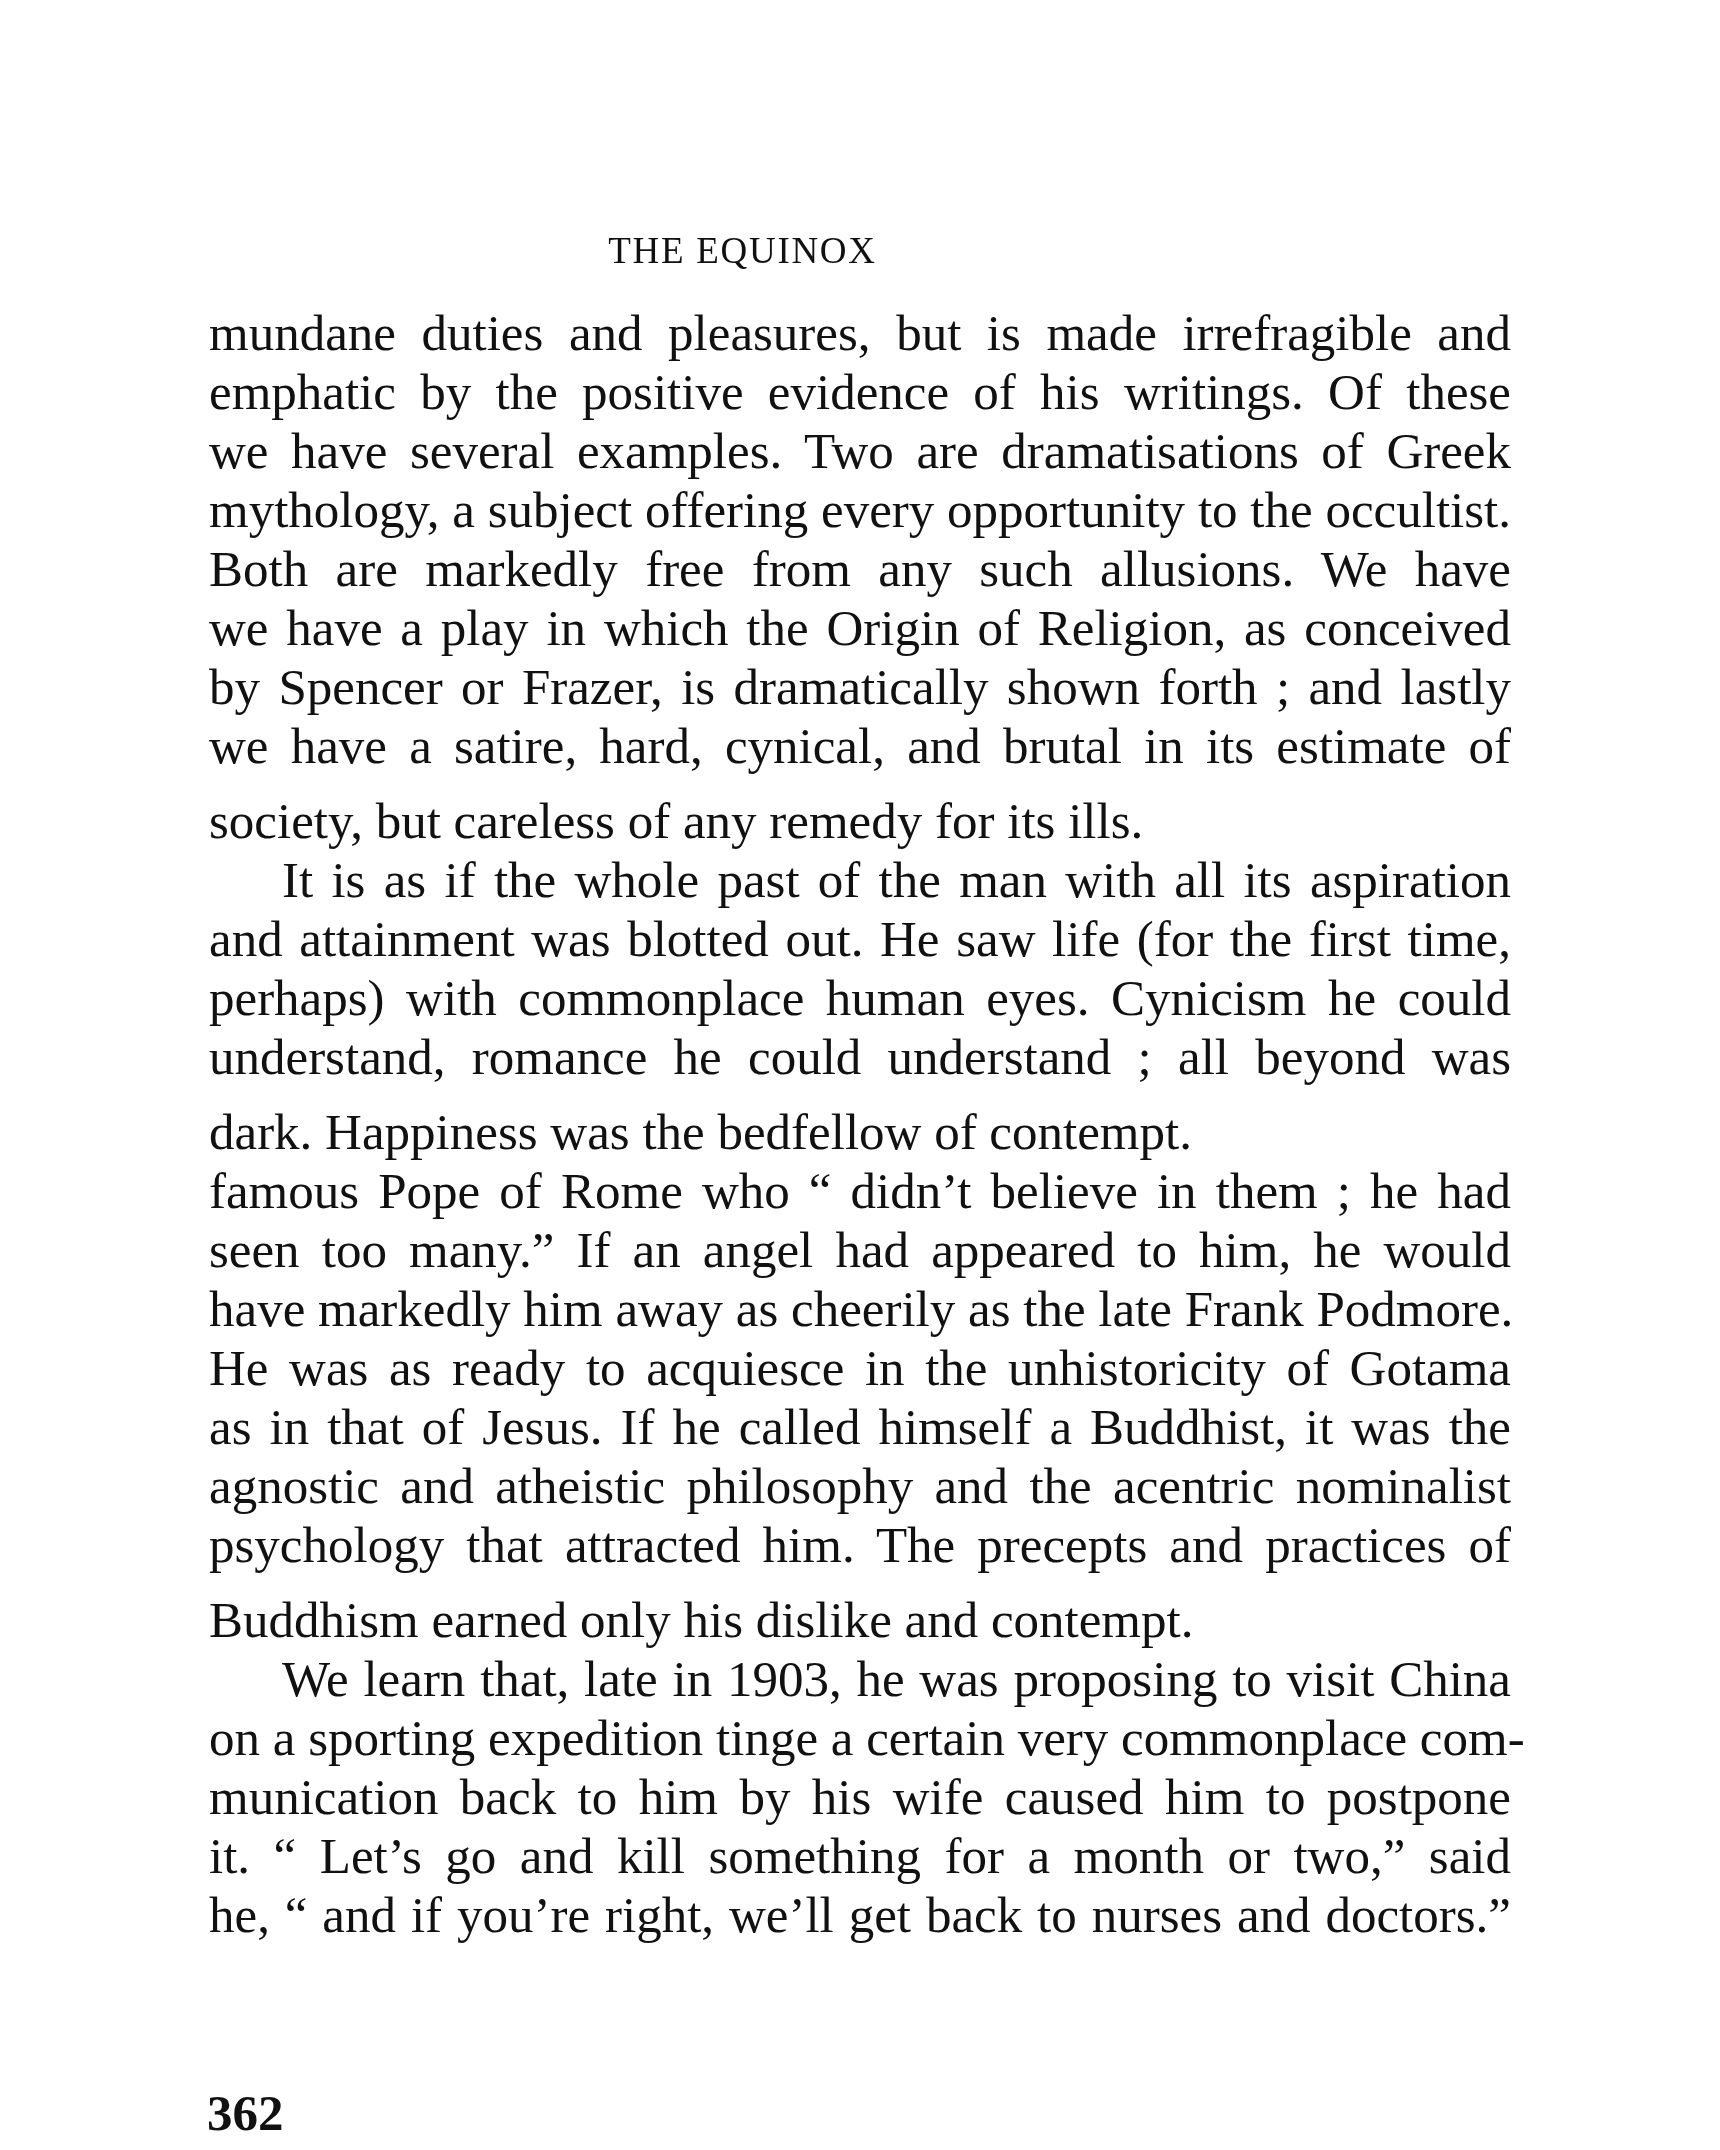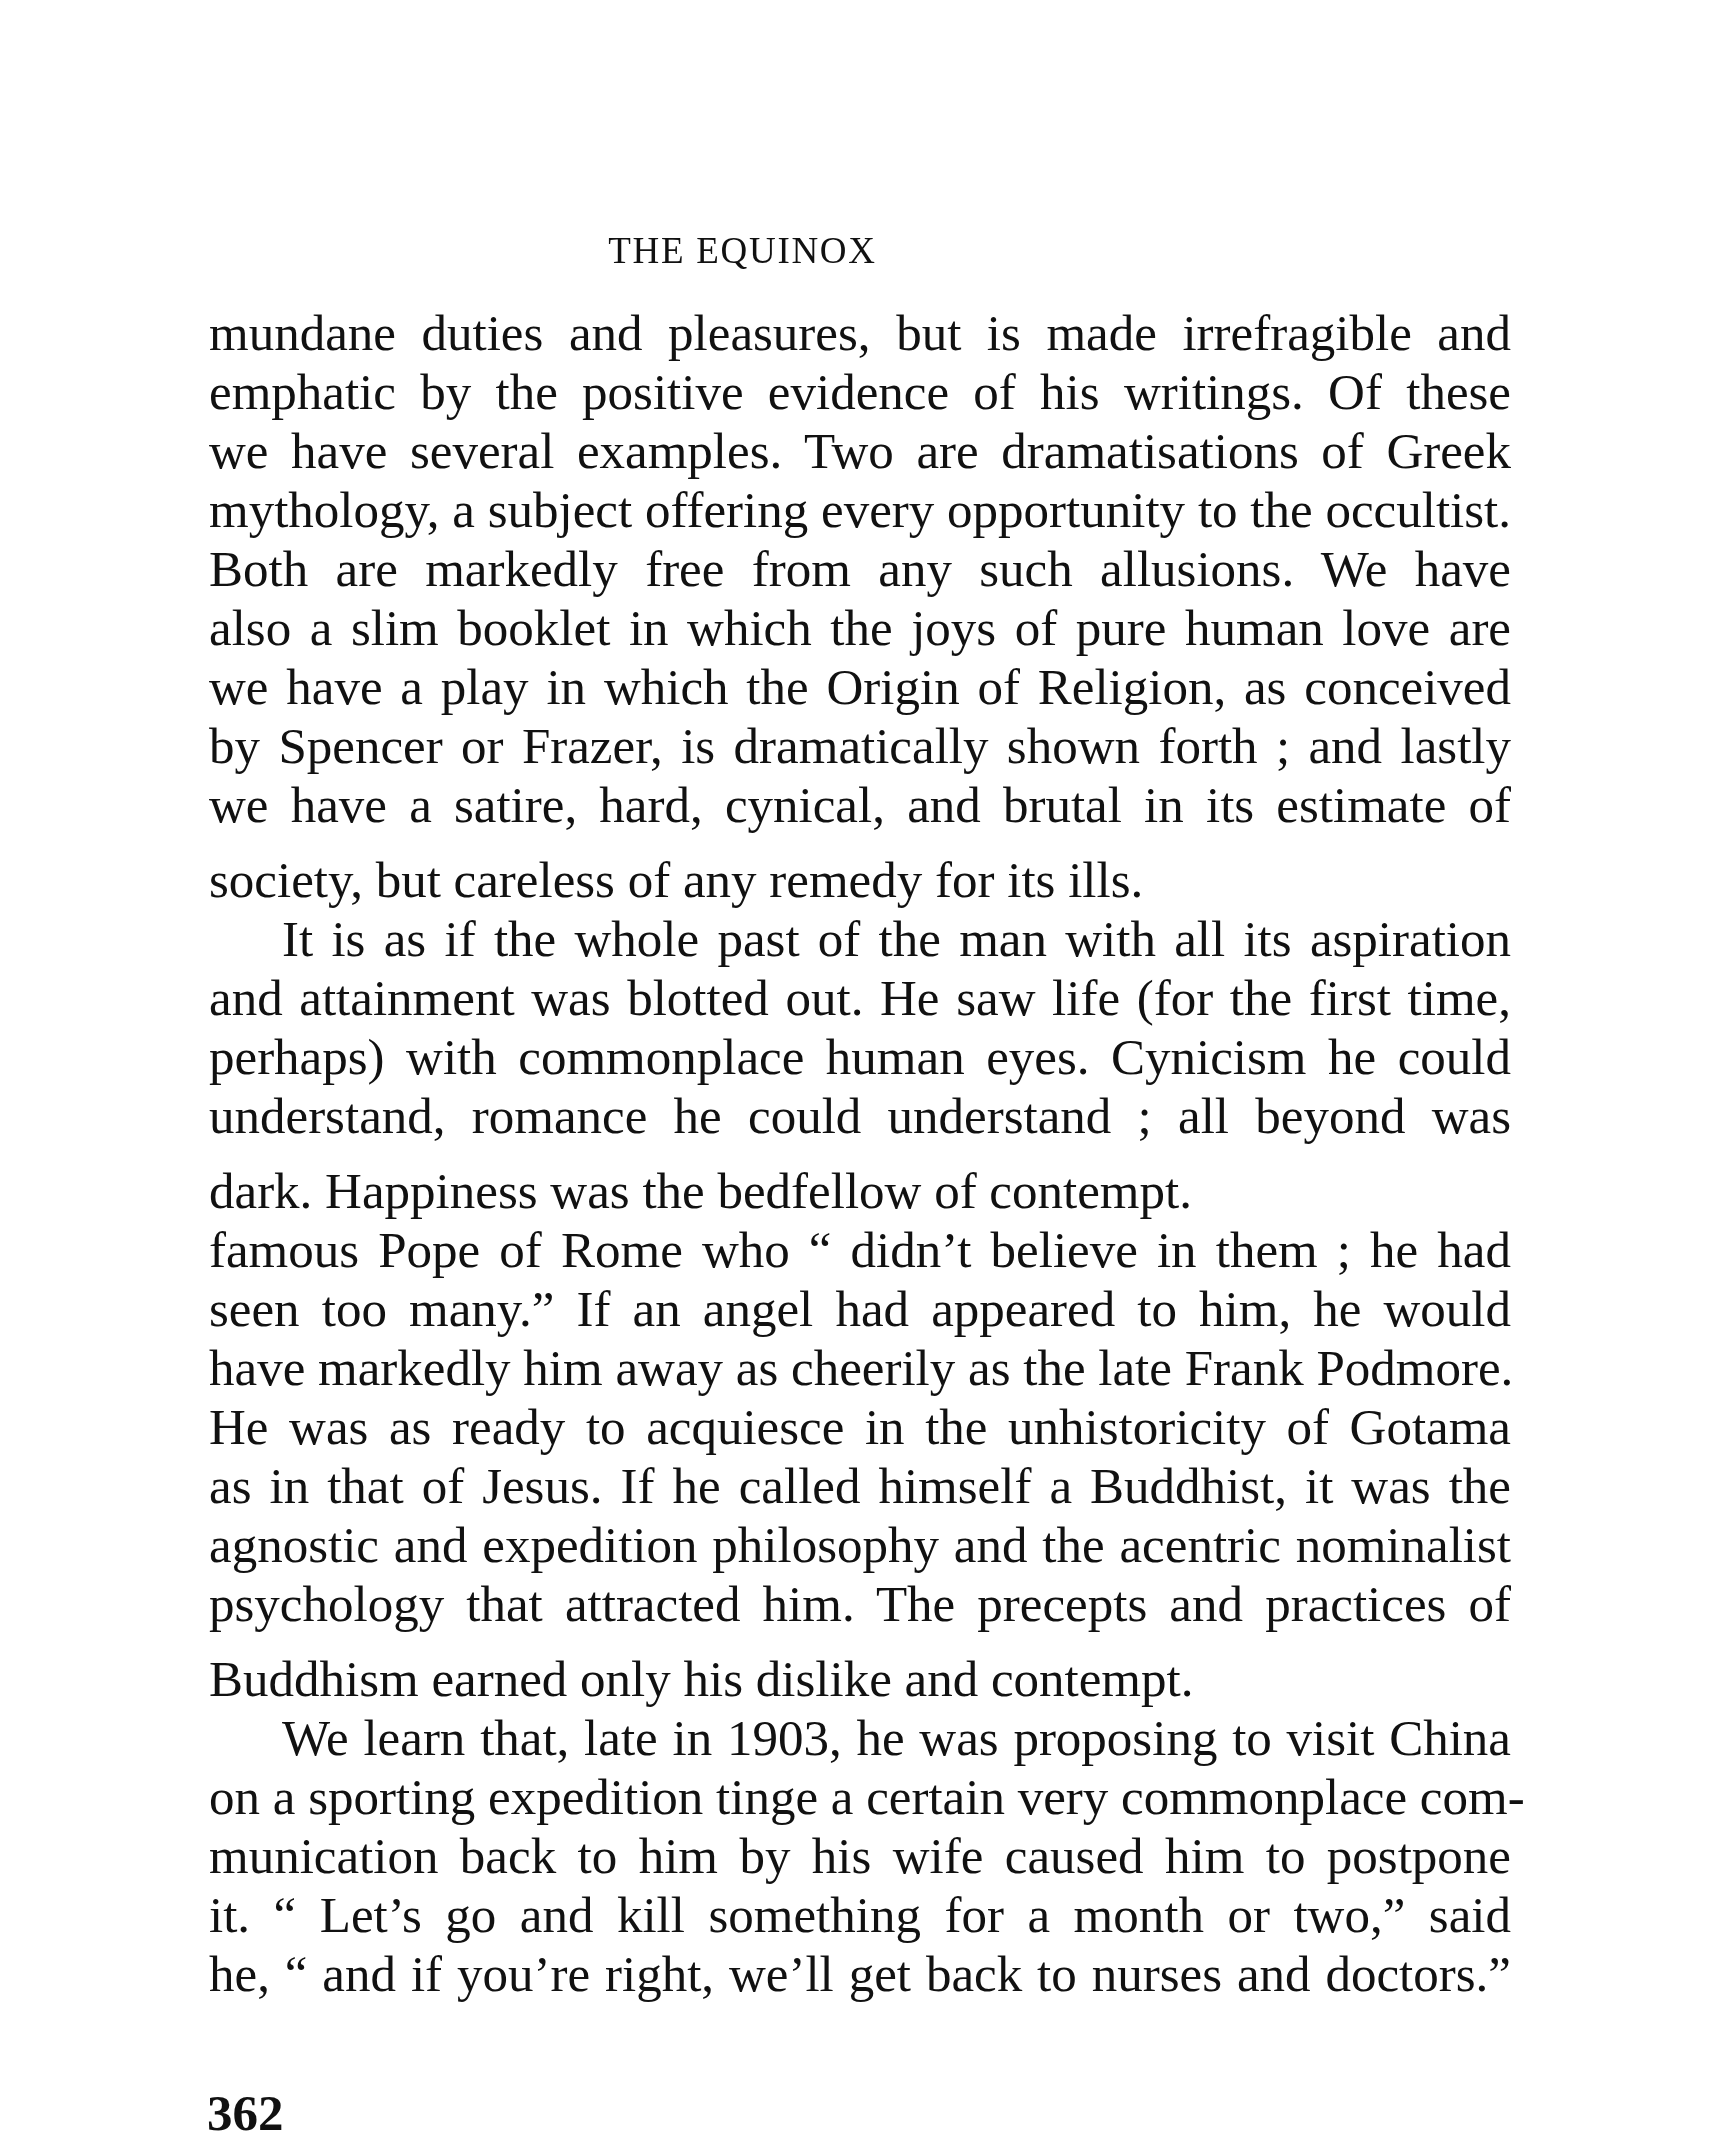--- a/index.html
+++ b/index.html
@@ -76,42 +76,41 @@
   <div class="running-head">THE EQUINOX</div>
 
   <div class="body-text">
 
     <div class="paragraph">
       <span class="line">mundane duties and pleasures, but is made irrefragible and</span>
       <span class="line">emphatic by the positive evidence of his writings.  Of these</span>
       <span class="line">we have several examples.  Two are dramatisations of Greek</span>
       <span class="line">mythology, a subject offering every opportunity to the occultist.</span>
       <span class="line">Both are markedly free from any such allusions.  We have</span>
-      <span class="line">also a slim booklet in which the joys of pure human love are</span>
       <span class="line">we have a play in which the Origin of Religion, as conceived</span>
       <span class="line">by Spencer or Frazer, is dramatically shown forth ; and lastly</span>
       <span class="line">we have a satire, hard, cynical, and brutal in its estimate of</span>
       <span class="line last">society, but careless of any remedy for its ills.</span>
     </div>
 
     <div class="paragraph">
       <span class="line indent-a">It is as if the whole past of the man with all its aspiration</span>
       <span class="line">and attainment was blotted out.  He saw life (for the first time,</span>
       <span class="line">perhaps) with commonplace human eyes.  Cynicism he could</span>
       <span class="line">understand, romance he could understand ; all beyond was</span>
       <span class="line last">dark.  Happiness was the bedfellow of contempt.</span>
     </div>
 
     <div class="paragraph">
       <span class="line">famous Pope of Rome who “ didn’t believe in them ; he had</span>
       <span class="line">seen too many.”  If an angel had appeared to him, he would</span>
       <span class="line">have markedly him away as cheerily as the late Frank Podmore.</span>
       <span class="line">He was as ready to acquiesce in the unhistoricity of Gotama</span>
       <span class="line">as in that of Jesus.  If he called himself a Buddhist, it was the</span>
-      <span class="line">agnostic and expedition philosophy and the acentric nominalist</span>
+      <span class="line">agnostic and atheistic philosophy and the acentric nominalist</span>
       <span class="line">psychology that attracted him.  The precepts and practices of</span>
       <span class="line last">Buddhism earned only his dislike and contempt.</span>
     </div>
 
     <div class="paragraph">
       <span class="line indent-a">We learn that, late in 1903, he was proposing to visit China</span>
       <span class="line">on a sporting expedition tinge a certain very commonplace com-</span>
       <span class="line">munication back to him by his wife caused him to postpone</span>
       <span class="line">it.  “ Let’s go and kill something for a month or two,” said</span>
       <span class="line">he, “ and if you’re right, we’ll get back to nurses and doctors.”</span>

